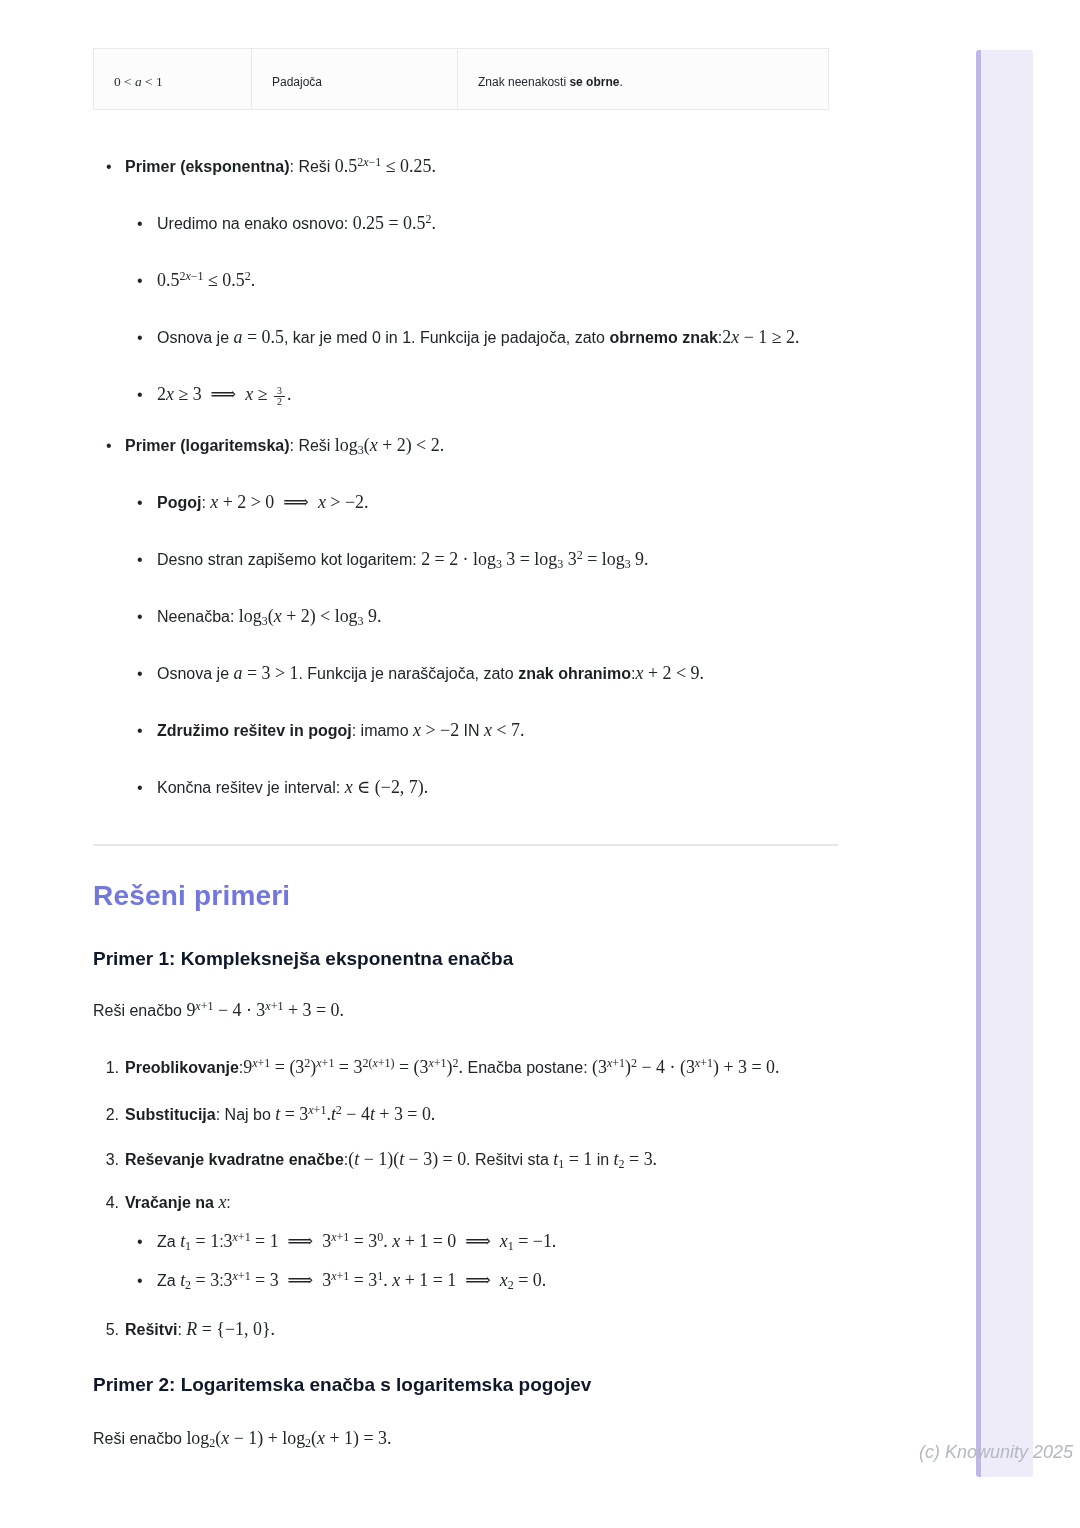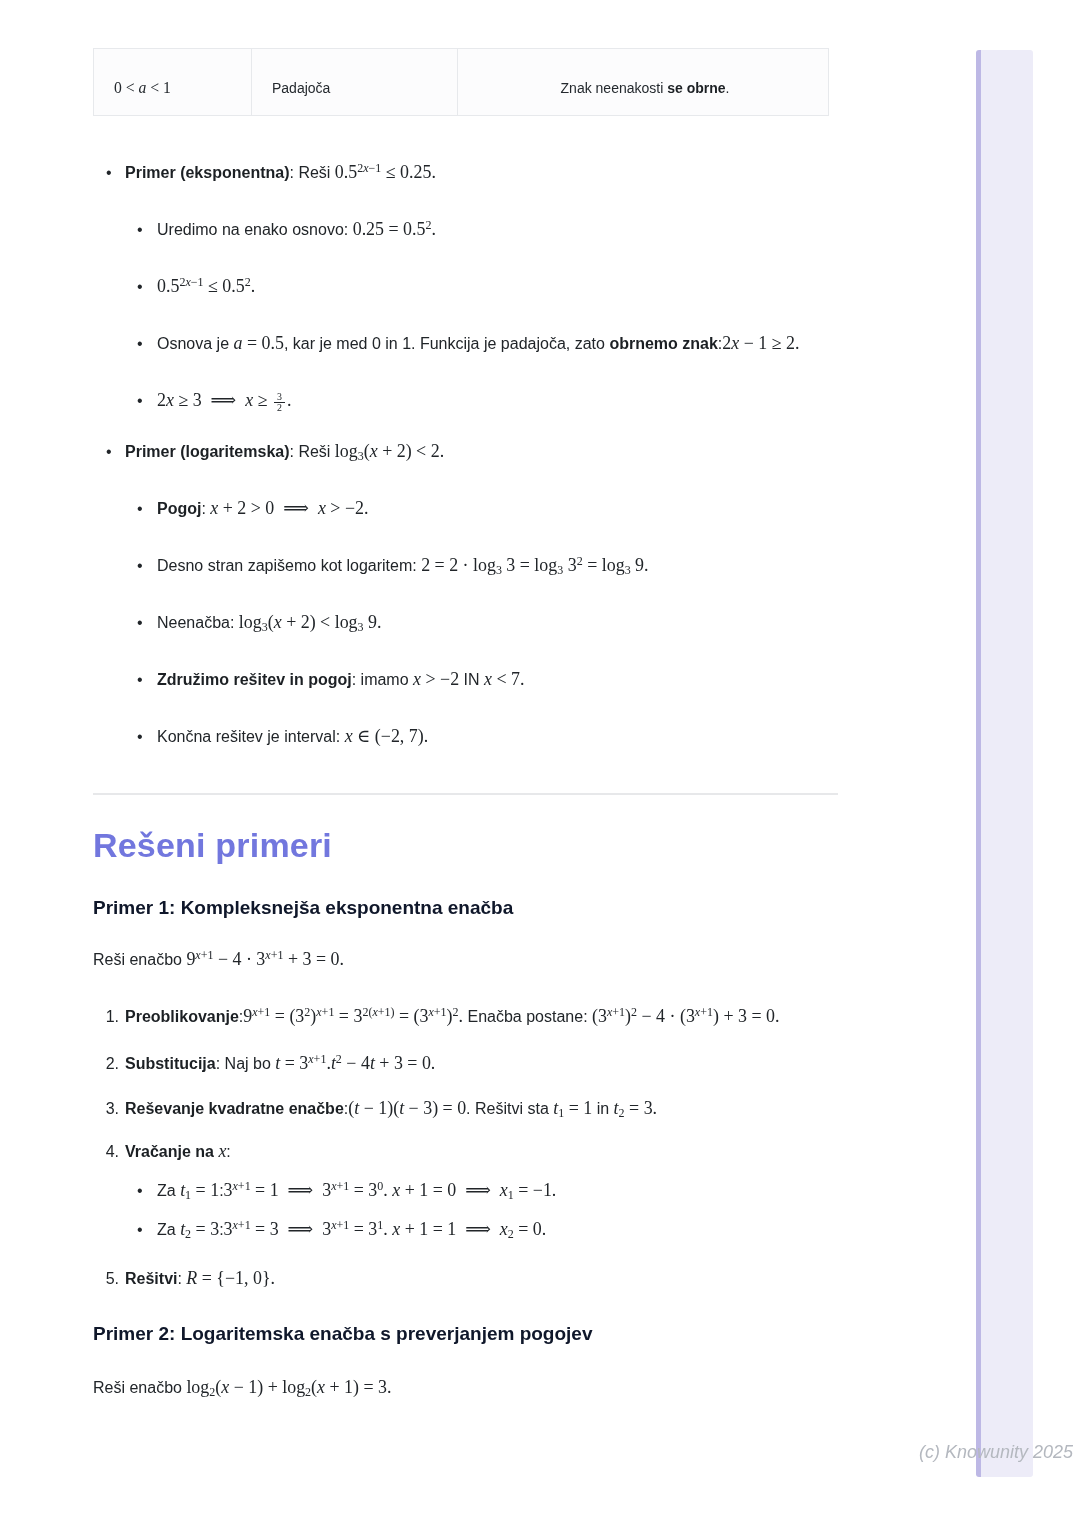--- a/index.html
+++ b/index.html
@@ -7,25 +7,25 @@
     width:1080px;height:1528px;position:relative;overflow:hidden;
     background:#ffffff;color:#212529;
     font-family:"Liberation Sans", sans-serif;
     font-size:16px;
   }
   .content{position:absolute;left:93px;top:0;width:745px;}
   
   .cmp-table{border-collapse:collapse;margin-top:48px;background:#fcfcfd;}
   .cmp-table td{
     border:1px solid #e7e9ec;height:50px;vertical-align:middle;
-    padding:14px 16px 2px 20px;font-size:14px;color:#24292e;
+    padding:8px 16px 2px 20px;font-size:12px;color:#24292e;
   }
   .cmp-table td.c1{width:121px;}
   .cmp-table td.c2{width:169px;}
-  .cmp-table td.c3{width:334px;text-align:center;}
+  .cmp-table td.c3{width:334px;}
   
   .line{line-height:29px;}
   .b{font-weight:700;color:#1c2024;}
   .i{font-style:italic;}
   .sr{font-family:"Liberation Serif","DejaVu Serif","DejaVu Sans",serif;font-size:1.12em;line-height:1;}
   sup,sub{line-height:0;}
   sup.sr,sub.sr{font-size:0.75em;}
   sup{vertical-align:0.52em;}
   sub{vertical-align:-0.22em;}
   .frac{display:inline-block;vertical-align:-0.55em;text-align:center;line-height:1.05;font-size:0.62em;margin:0 2px;font-family:"Liberation Serif","DejaVu Serif",serif;}
@@ -39,21 +39,21 @@
   .l2{position:relative;padding-left:32px;margin-top:28px;}
   .l2::before{content:"\2022";position:absolute;left:12px;top:0;line-height:29px;}
   .olist{margin-top:28px;}
   .ol-item{position:relative;padding-left:32px;}
   .ol-item .numlab{position:absolute;left:4px;top:0;width:22px;text-align:right;line-height:29px;}
   .m18{margin-top:18px;} .m16{margin-top:16px;} .m14{margin-top:14px;} .m20{margin-top:20px;}
   .ol-item .sub{margin-top:8px;}
   .ol-item .l2{margin-top:10px;}
   
   .divider{height:2px;background:#e7e8ea;border:0;margin:42px 0 0 0;width:745px;}
-  h2.sec{color:#7277de;font-size:34px;line-height:36px;font-weight:700;margin:32px 0 0 0;letter-spacing:0.2px;}
+  h2.sec{color:#7277de;font-size:28px;line-height:36px;font-weight:700;margin:32px 0 0 0;letter-spacing:0.2px;}
   h3.sub-h{font-size:19px;line-height:26px;font-weight:700;margin:32px 0 0 0;color:#0f172a;}
   h3.sub-h2{margin-top:28px;}
   p.pline{margin:24px 0 0 0;}
   p.pline2{margin:26px 0 0 0;}
   .accent-bar{
     position:absolute;left:976px;top:50px;width:57px;height:1427px;
     box-sizing:border-box;border-radius:3px;z-index:1;
   }
   .watermark{
     position:absolute;top:1442px;left:919px;font-size:18px;color:#b4b8bf;z-index:2;white-space:nowrap;font-style:italic;
@@ -98,20 +98,23 @@
         <div class="l2">
             <div class="line"><span class="b">Pogoj</span><span>: </span><span class="i sr">x</span><span class="sr"> + 2 &gt; 0</span><span class="sr"> ⟹ </span><span class="i sr">x</span><span class="sr"> &gt; −2.</span></div>
           </div>
         <div class="l2">
             <div class="line"><span>Desno stran zapišemo kot logaritem: </span><span class="sr">2 = 2 · log</span><sub class="sr">3</sub><span class="sr"> 3 = log</span><sub class="sr">3</sub><span class="sr"> 3</span><sup class="sr">2</sup><span class="sr"> = log</span><sub class="sr">3</sub><span class="sr"> 9.</span></div>
           </div>
         <div class="l2">
             <div class="line"><span>Neenačba: </span><span class="sr">log</span><sub class="sr">3</sub><span class="sr">(</span><span class="i sr">x</span><span class="sr"> + 2) &lt; log</span><sub class="sr">3</sub><span class="sr"> 9.</span></div>
           </div>
         <div class="l2">
+            <div class="line"><span>Osnova je </span><span class="i sr">a</span><span class="sr"> = 3 &gt; 1</span><span>. Funkcija je naraščajoča, zato </span><span class="b">znak ohranimo</span><span>:</span><span class="i sr">x</span><span class="sr"> + 2 &lt; 9.</span></div>
+          </div>
+        <div class="l2">
             <div class="line"><span class="b">Združimo rešitev in pogoj</span><span>: imamo </span><span class="i sr">x</span><span class="sr"> &gt; −2 </span><span>IN </span><span class="i sr">x</span><span class="sr"> &lt; 7.</span></div>
           </div>
         <div class="l2">
             <div class="line"><span>Končna rešitev je interval: </span><span class="i sr">x</span><span class="sr"> ∈ (−2, 7).</span></div>
           </div>
       </div>
     </div>
   </div>
 
   <hr class="divider">
@@ -145,19 +148,19 @@
             <div class="line"><span>Za </span><span class="i sr">t</span><sub class="sr">2</sub><span class="sr"> = 3</span><span>:</span><span class="sr">3</span><sup class="i sr">x</sup><sup class="sr">+1</sup><span class="sr"> = 3</span><span class="sr"> ⟹ </span><span class="sr">3</span><sup class="i sr">x</sup><sup class="sr">+1</sup><span class="sr"> = 3</span><sup class="sr">1</sup><span class="sr">. </span><span class="i sr">x</span><span class="sr"> + 1 = 1</span><span class="sr"> ⟹ </span><span class="i sr">x</span><sub class="sr">2</sub><span class="sr"> = 0.</span></div>
           </div>
       </div>
     </div>
     <div class="ol-item m20">
       <span class="numlab">5.</span>
       <div class="line"><span class="b">Rešitvi</span><span>: </span><span class="i sr">R</span><span class="sr"> = {−1, 0}.</span></div>
     </div>
   </div>
 
-  <h3 class="sub-h sub-h2">Primer 2: Logaritemska enačba s preverjanjem pogojev</h3>
+  <h3 class="sub-h sub-h2">Primer 2: Logaritemska enačba s logaritemska pogojev</h3>
   <p class="pline2 line"><span>Reši enačbo </span><span class="sr">log</span><sub class="sr">2</sub><span class="sr">(</span><span class="i sr">x</span><span class="sr"> − 1) + log</span><sub class="sr">2</sub><span class="sr">(</span><span class="i sr">x</span><span class="sr"> + 1) = 3.</span></p>
 
 </div>
 
 <div class="accent-bar" style="background: rgb(237, 236, 248); border-left: 5px solid rgb(189, 184, 229);"></div>
 <div class="watermark">(c) Knowunity 2025</div>
 
 </body></html>

